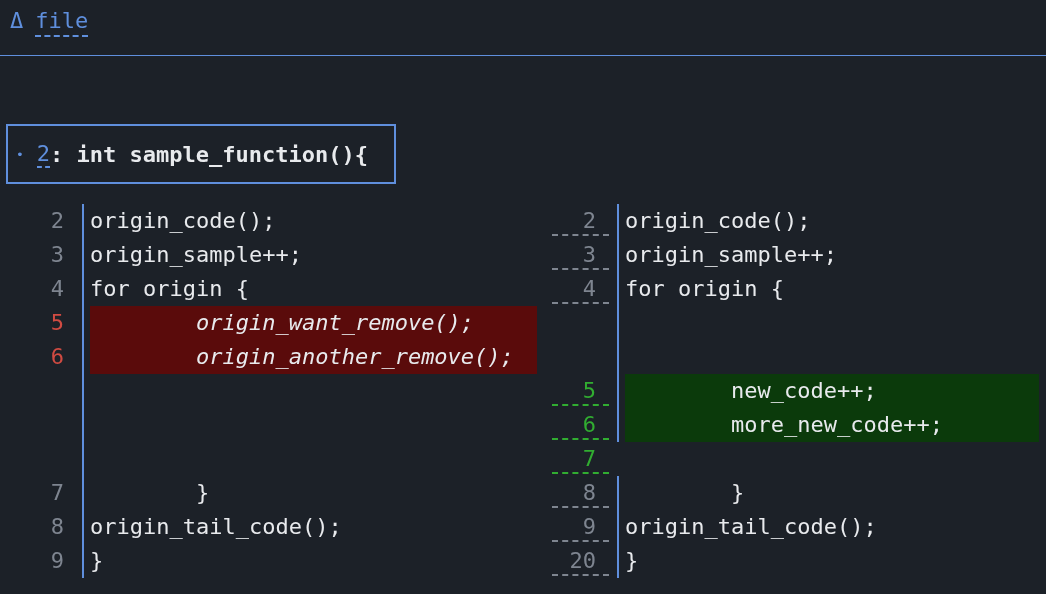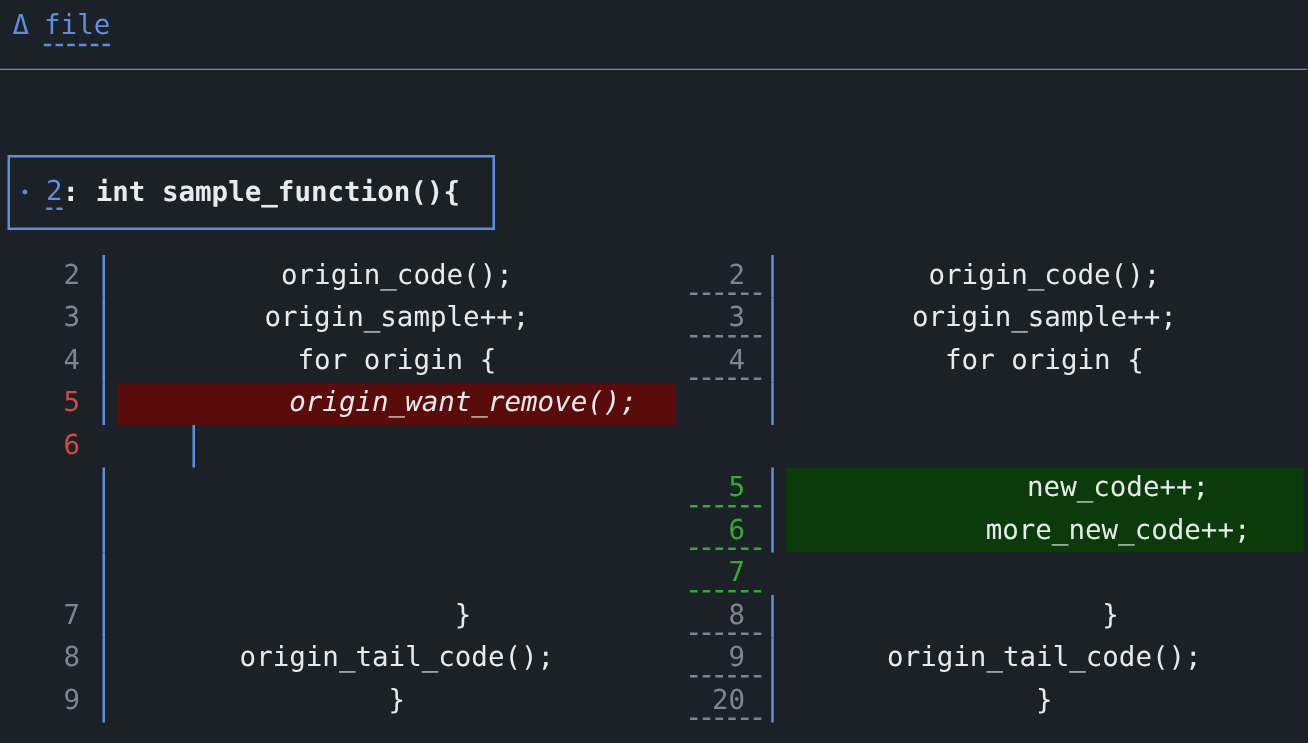--- a/index.html
+++ b/index.html
@@ -71,21 +71,20 @@
   .rgut {
     width: 72px;
     text-align: right;
     padding-right: 8px;
     flex: 0 0 auto;
   }
   .codecell {
     border-left: 2px solid var(--accent-blue, #5f8fdd);
     padding-left: 6px;
     overflow: hidden;
-    text-align: center;
   }
   .leftcode { width: 463px; flex: 0 0 auto; }
   .rightcode { flex: 1 1 auto; }
 
   .lnum.removed { color: var(--removed-line-number, #d04b42); }
 
   .rnum {
     display: inline-block;
     min-width: 57px;
     height: 30px;
@@ -103,21 +102,20 @@
     height: 34px;
   }
   .codetext.removed {
     background: var(--removed-bg, #5a0b0b);
     min-width: 447px;
     font-style: italic;
   }
   .codetext.added {
     background: var(--added-bg, #0b3a0b);
     min-width: 414px;
-    padding-left: 12px;
   }
 </style>
 </head>
 <body>
 
 <div class="screen">
 
   <header class="top-header"><span class="delta">Δ</span><span class="file-link">file</span></header>
 
   <div class="hunk-box">
@@ -146,20 +144,21 @@
         <div class="codecell rightcode"><span class="codetext context">for origin {</span></div>
       </div>
       <div class="row">
         <div class="gutter lgut"><span class="lnum removed">5</span></div>
         <div class="codecell leftcode"><span class="codetext removed">        origin_want_remove();</span></div>
         <div class="gutter rgut"></div>
         <div class="codecell rightcode"></div>
       </div>
       <div class="row">
         <div class="gutter lgut"><span class="lnum removed">6</span></div>
+        <div class="codecell leftcode"><span class="codetext removed">        origin_another_remove();</span></div>
         <div class="gutter rgut"></div>
         <div class="codecell rightcode"></div>
       </div>
       <div class="row">
         <div class="gutter lgut"></div>
         <div class="codecell leftcode"></div>
         <div class="gutter rgut"><span class="rnum added">5</span></div>
         <div class="codecell rightcode"><span class="codetext added">        new_code++;</span></div>
       </div>
       <div class="row">

